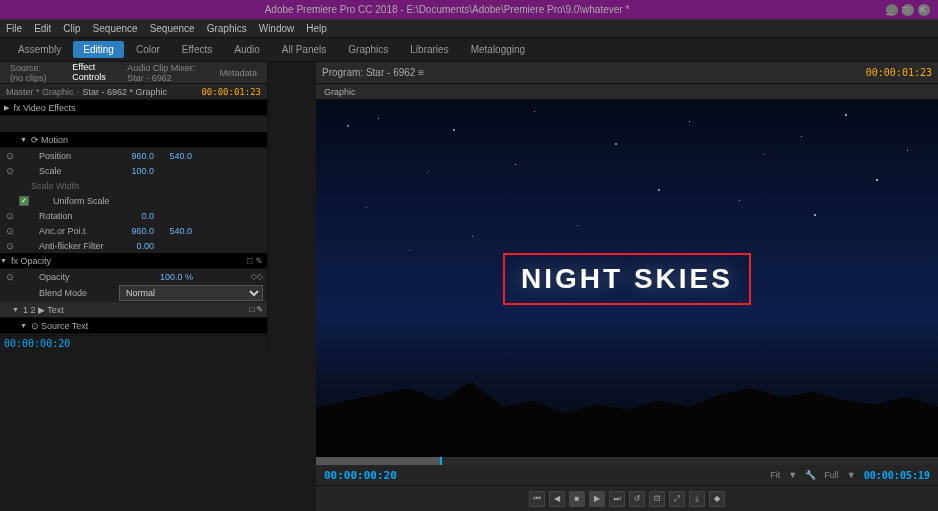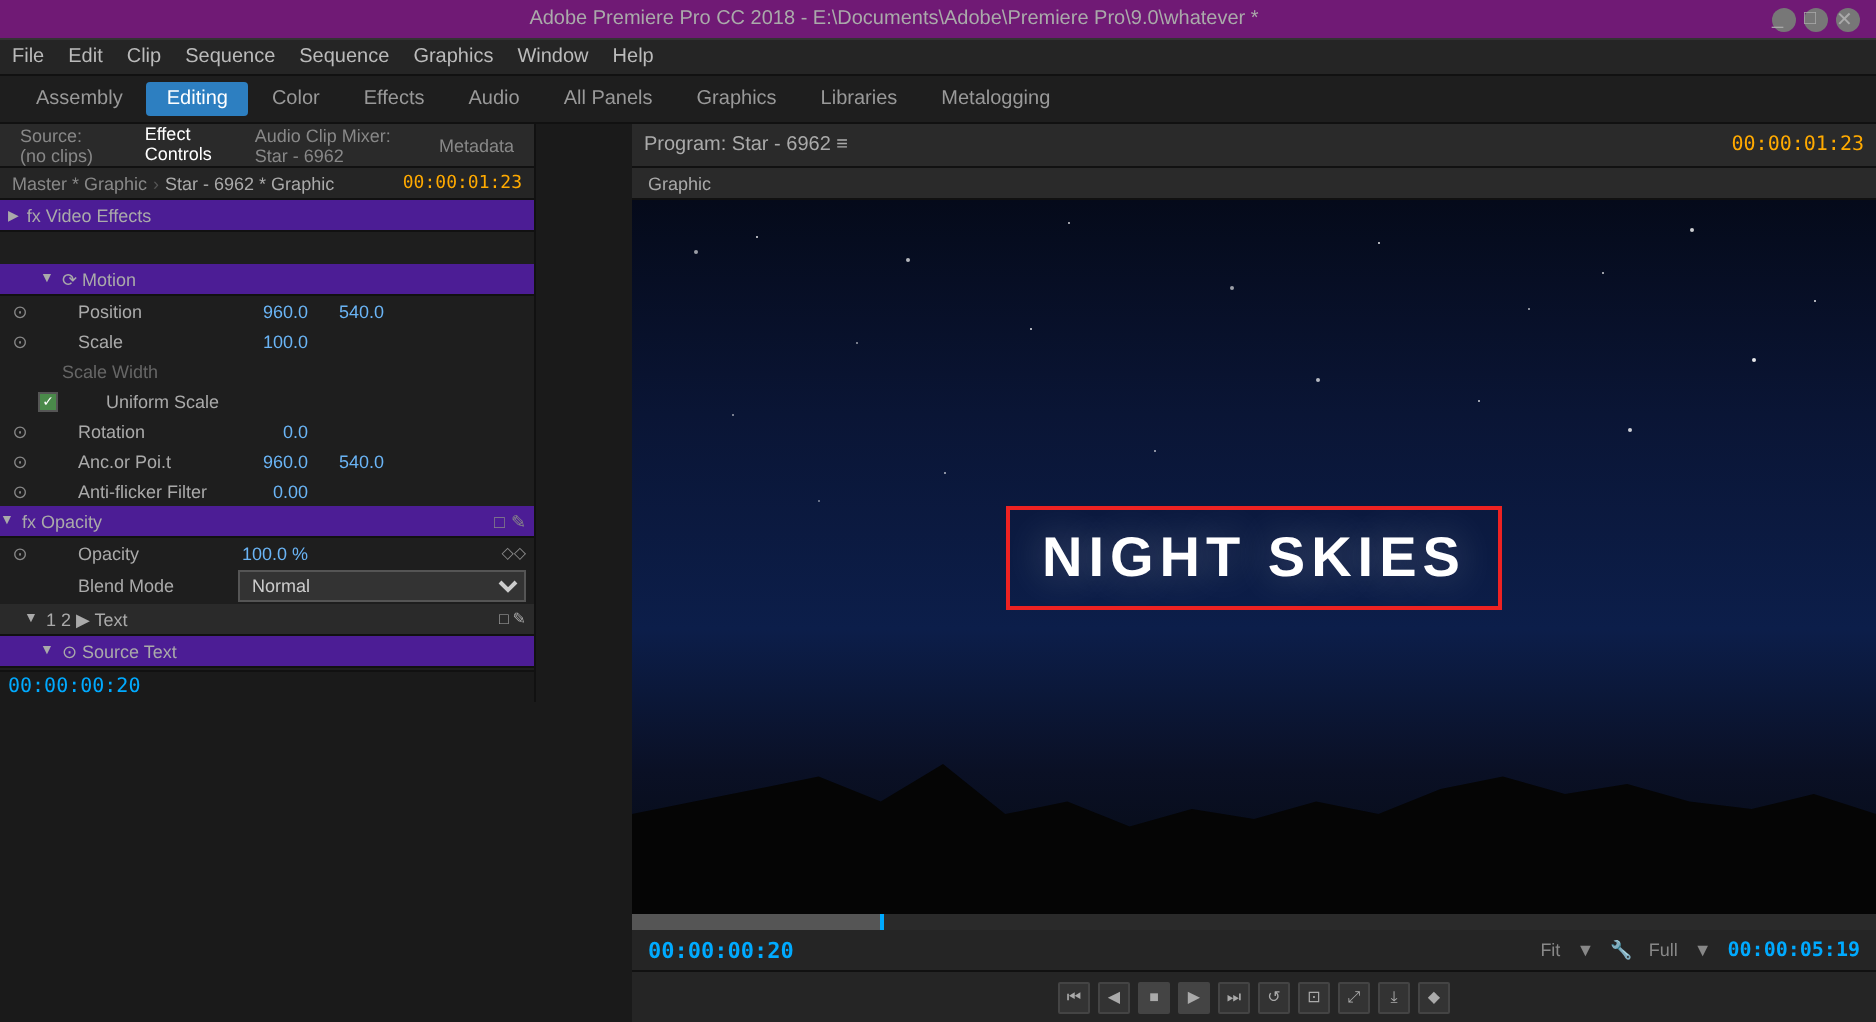--- a/index.html
+++ b/index.html
@@ -207,21 +207,21 @@
     }
     .row-icon { width: 12px; color: #888; text-align: center; margin-right: 3px; font-size: 9px; }
     .row-name { flex: 0 0 100px; color: #aaa; padding-left: 20px; }
     .row-vals { display: flex; gap: 3px; color: #6ab4f5; }
     .row-val { min-width: 35px; text-align: right; }
 
     .section-head {
       display: flex;
       align-items: center;
       padding: 2px 4px;
-      background: #4c1d95;
+      background: #000000;
       border-bottom: 1px solid #111;
       cursor: pointer;
       font-size: 9px;
       color: #aaa;
       height: 16px;
     }
     .section-head .tri { margin-right: 4px; font-size: 7px; }
 
     .program-panel {
       flex: 1;
@@ -375,21 +375,21 @@
         <span class="tri">▼</span>
         <span>fx Opacity</span>
         <span style="margin-left:auto; display:flex; gap:3px;">
           <span style="font-size:9px; color:#888;">□</span>
           <span style="font-size:9px; color:#888;">✎</span>
         </span>
       </div>
       <div class="inline-row">
         <span class="row-icon">⊙</span>
         <span class="row-name">Opacity</span>
-        <span class="row-val" style="cursor:ew-resize; color:#6ab4f5;">100.0 %</span>
+        <span class="row-val" style="cursor:ew-resize; color:#6ab4f5;margin-left:39px;">100.0 %</span>
         <span style="margin-left:auto; font-size:8px; color:#888;">◇◇</span>
       </div>
       <div class="inline-row">
         <span class="row-icon"></span>
         <span class="row-name">Blend Mode</span>
         <select style="background:#333; border:1px solid #555; color:#ccc; font-size:9px; padding:1px 2px; flex:1;">
           <option>Normal</option>
         </select>
       </div>
 

